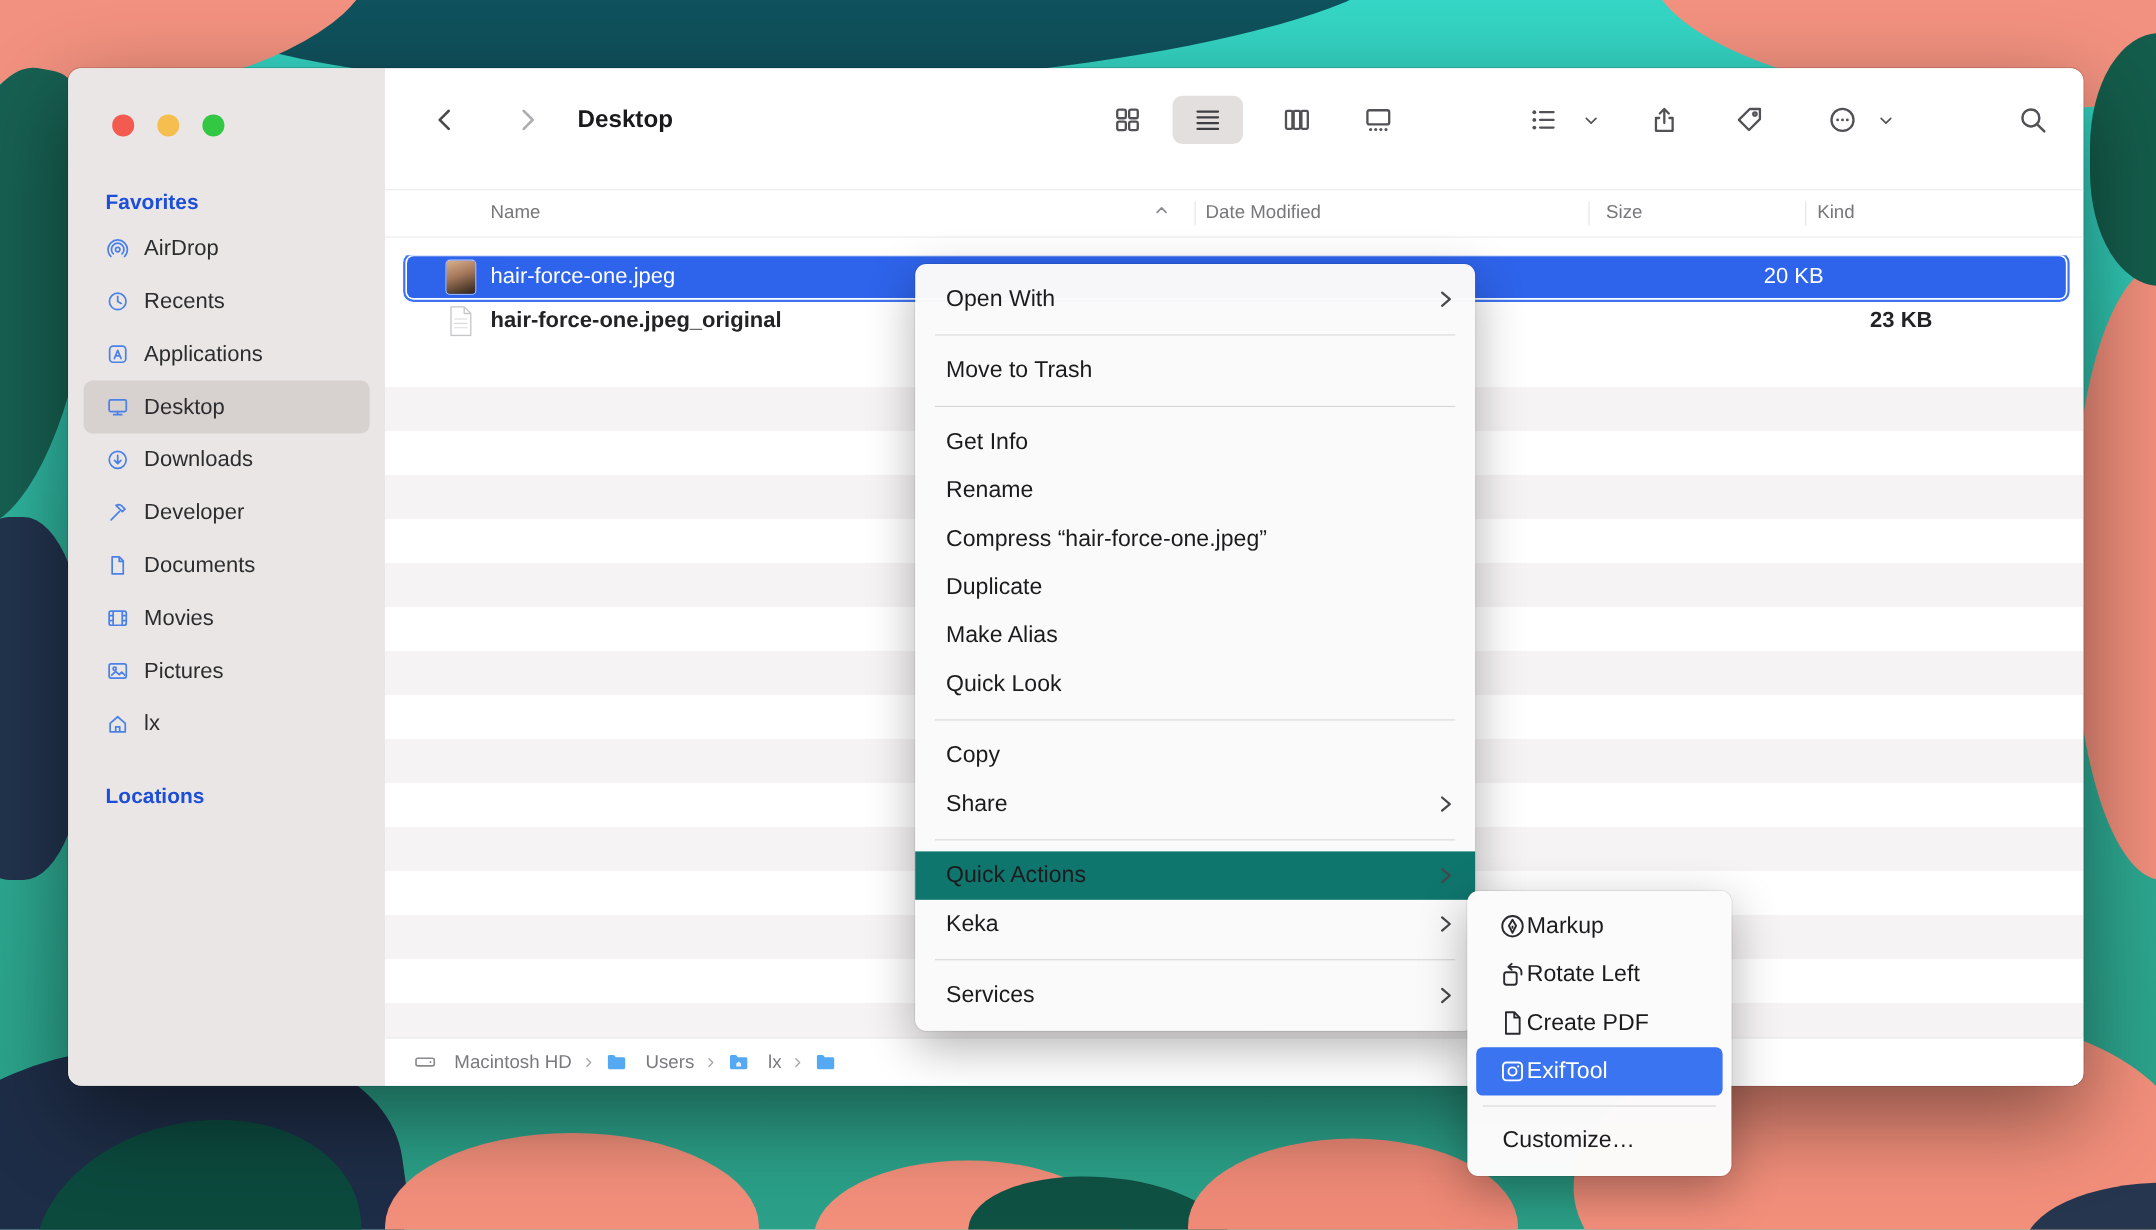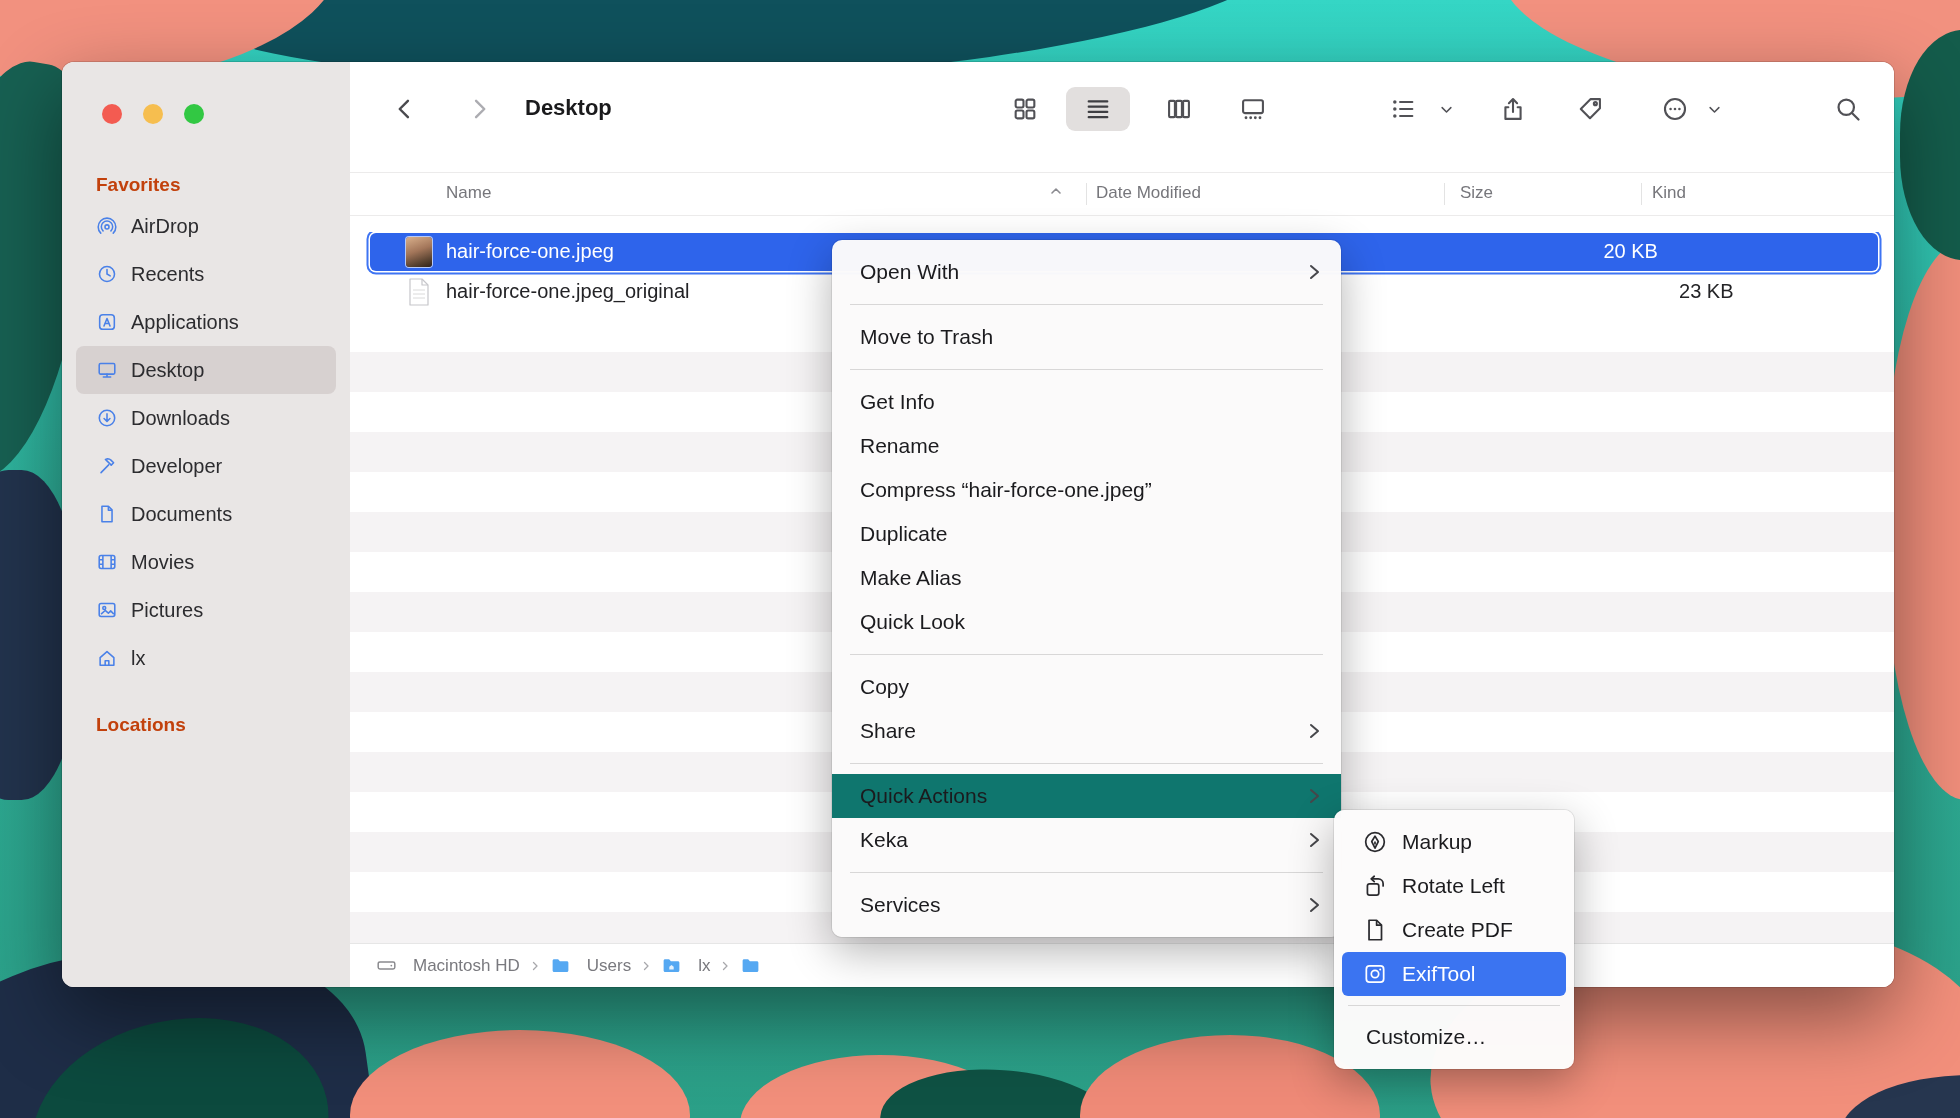--- a/index.html
+++ b/index.html
@@ -23,21 +23,21 @@
   .sh14{left:1900px;top:30px;width:140px;height:230px;background:#145C4B;border-radius:45%;}
   .sh15{left:1840px;top:1075px;width:260px;height:120px;background:#26364F;border-radius:50%;}
 
   
   .window{position:absolute;left:62px;top:62px;width:1832px;height:925px;border-radius:12px;
     background:#ffffff;box-shadow:0 30px 80px rgba(0,0,0,.45),0 0 0 1px rgba(0,0,0,.12);overflow:hidden;}
   .sidebar{position:absolute;left:0;top:0;bottom:0;width:288px;background:rgba(233,229,228,.98);border-right:1px solid #D9D5D4;}
   .tl{position:absolute;left:40px;top:42px;display:flex;gap:21px;}
   .tl span{width:20px;height:20px;border-radius:50%;display:block;}
   .tl .c{background:#F35B51;} .tl .m{background:#F6BE4F;} .tl .z{background:#32C843;}
-  .shead{position:absolute;left:34px;font-size:19px;font-weight:600;color:#c2410c;}
+  .shead{position:absolute;left:34px;font-size:19px;font-weight:600;color:#1d4ed8;}
   .shead.fav{top:112px;} .shead.loc{top:652px;}
   .slist{position:absolute;left:14px;right:14px;}
   .slist.fav{top:140px;} .slist.loc{top:680px;}
   .sitem{height:48px;display:flex;align-items:center;padding-left:20px;border-radius:8px;color:#2C2C2F;font-size:20px;}
   .sitem.sel{background:#D7D1D0;}
   .sicon{width:22px;height:22px;margin-right:13px;color:#4A81E8;flex:0 0 auto;}
   .sicon svg{width:22px;height:22px;display:block;}
 
   .main{position:absolute;left:288px;top:0;right:0;bottom:0;background:#fff;}
   .toolbar{position:absolute;left:0;top:0;right:0;height:94px;}
@@ -54,21 +54,21 @@
   .c-name{left:96px;} .c-date{left:746px;} .c-size{left:1110px;} .c-kind{left:1302px;}
   .csep{position:absolute;top:10px;width:1px;height:22px;background:#E3E3E3;}
   .csep.s1{left:736px;} .csep.s2{left:1094px;} .csep.s3{left:1291px;}
   .sortch{position:absolute;left:698px;top:13px;width:16px;height:16px;color:#8B8B90;}
   .sortch svg{width:16px;height:16px;display:block;}
 
   .rows{position:absolute;left:0;right:0;top:170px;height:712px;overflow:hidden;}
   .rows::before{content:'';position:absolute;left:0;right:0;top:120px;bottom:0;
     background:repeating-linear-gradient(180deg,#F5F3F4 0 40px,#FFFFFF 40px 80px);}
   .row{position:absolute;left:0;right:0;height:40px;font-size:20px;color:#232326;}
-  .row.r0{top:0;} .row.r1{top:40px;}
+  .row.r0{top:0;} .row.r1{top:40px;font-weight:bold;}
   .row .cell{position:relative;z-index:2;}
   .row.selected::before{content:'';position:absolute;left:20px;right:16px;top:1px;bottom:1px;background:#2E64EB;border-radius:6px;
     box-shadow:0 0 0 1.5px #FFFFFF,0 0 0 3.5px #3E74F3;}
   .row.selected{color:#FFFFFF;font-weight:500;}
   .fname{position:absolute;left:96px;top:8px;text-align:center;}
   .fsize{position:absolute;left:1080px;width:196px;top:8px;text-align:right;}
   .fkind{position:absolute;left:1302px;top:8px;}
   .thumb{position:absolute;left:56px;top:5px;width:26px;height:30px;border-radius:3px;z-index:2;
     background:linear-gradient(160deg,#D9B08C 0%,#A3765A 45%,#55402F 80%,#2E2119 100%);
     box-shadow:0 0 0 1px rgba(255,255,255,.65);}
@@ -89,21 +89,21 @@
   .mi{height:44px;display:flex;align-items:center;justify-content:space-between;padding:0 20px 0 28px;
     font-size:21px;color:#1B1B1E;}
   .mi.hl{background:#0f766e;}
   .msep{border-top:1px solid #D8D7D7;margin:10px 18px;}
   .mch{width:14px;height:18px;color:#47474B;}
   .mch svg{width:14px;height:18px;display:block;}
 
   
   .sub{position:absolute;left:1334px;top:810px;width:240px;background:rgba(252,251,251,.99);border-radius:10px;
     box-shadow:0 14px 44px rgba(0,0,0,.30),0 0 0 1px rgba(0,0,0,.08);padding:10px 0;z-index:60;}
-  .si{height:44px;margin:0 8px;border-radius:6px;display:flex;align-items:center;padding-left:20px;gap:14px;
+  .si{height:44px;margin:0 8px;border-radius:6px;display:flex;align-items:center;padding-left:20px;
     font-size:21px;color:#1B1B1E;}
   .si.sel{background:#3B74F1;color:#FFFFFF;}
   .siicon{width:26px;height:26px;color:#2A2A2E;flex:0 0 auto;}
   .si.sel .siicon{color:#FFFFFF;}
   .siicon svg{width:26px;height:26px;display:block;}
   .ssep{border-top:1px solid #D8D7D7;margin:9px 14px;}
   .si.foot{padding-left:24px;}
 </style>
 </head>
 <body>

